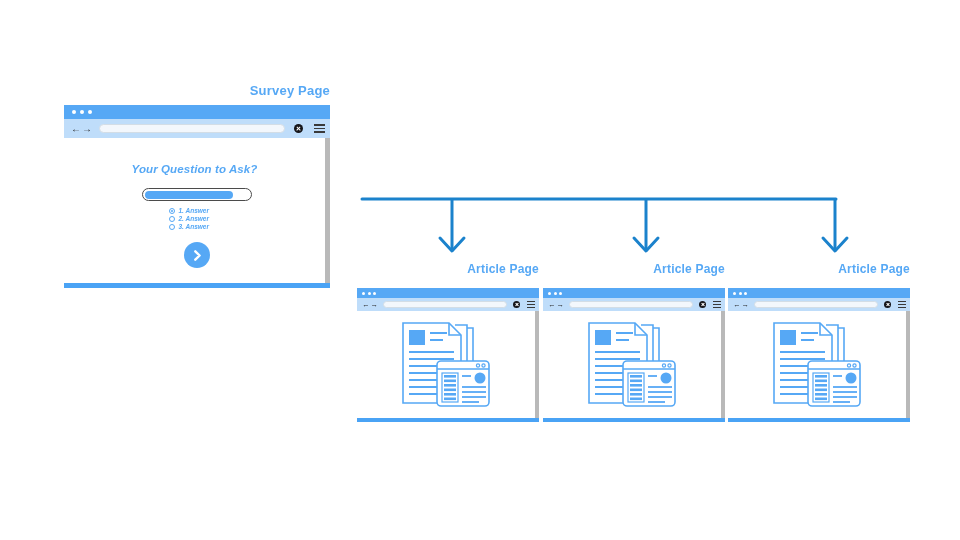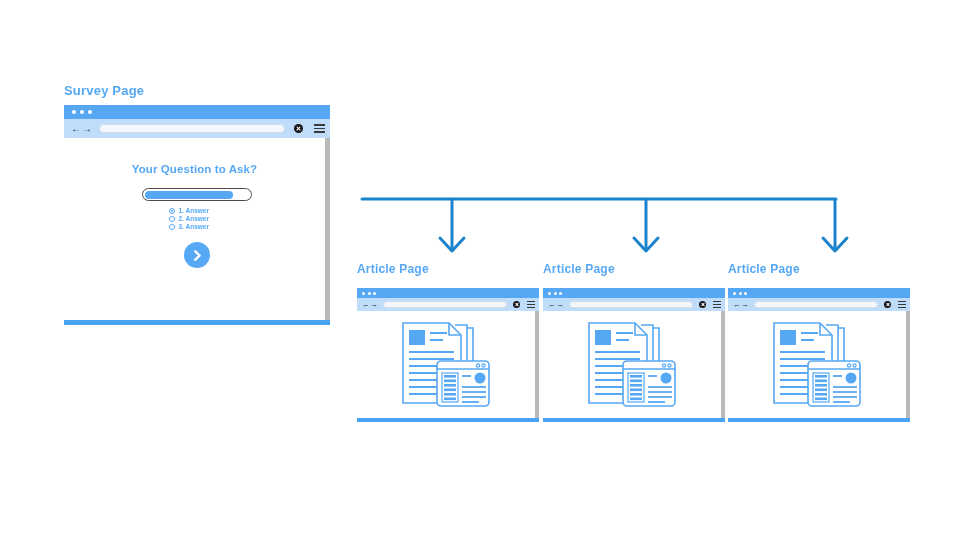--- a/index.html
+++ b/index.html
@@ -96,21 +96,21 @@
   .win-footer {
     background: #4aa3f5;
     width: 100%;
   }
 
   
   .caption {
     position: absolute;
     color: #56a8f5;
     font-weight: bold;
-    text-align: left;
+    text-align: right;
     letter-spacing: 0.2px;
     white-space: nowrap;
   }
 
   
   #survey-window {
     left: 64px;
     top: 105px;
     width: 266px;
   }
@@ -122,21 +122,21 @@
   #survey-window .url-pill { height: 9px; }
   #survey-window .close-dot { width: 9px; height: 9px; margin-left: 3px; }
   #survey-window .close-dot::before,
   #survey-window .close-dot::after {
     width: 5px; height: 1.3px; margin-left: -2.5px; margin-top: -0.65px;
   }
   #survey-window .close-dot::before { transform: rotate(45deg); }
   #survey-window .close-dot::after  { transform: rotate(-45deg); }
   #survey-window .hamburger { width: 11px; height: 9px; margin-left: 5px; }
   #survey-window .hamburger i { height: 1.6px; }
-  #survey-window .win-body { height: 182px; }
+  #survey-window .win-body { height: 145px; font-style: italic; }
   #survey-window .scrollbar { width: 5px; }
   #survey-window .win-footer { height: 5px; }
 
   .survey-question {
     position: absolute;
     top: 25px;
     left: 0;
     right: 5px;
     text-align: center;
     color: #56a8f5;

